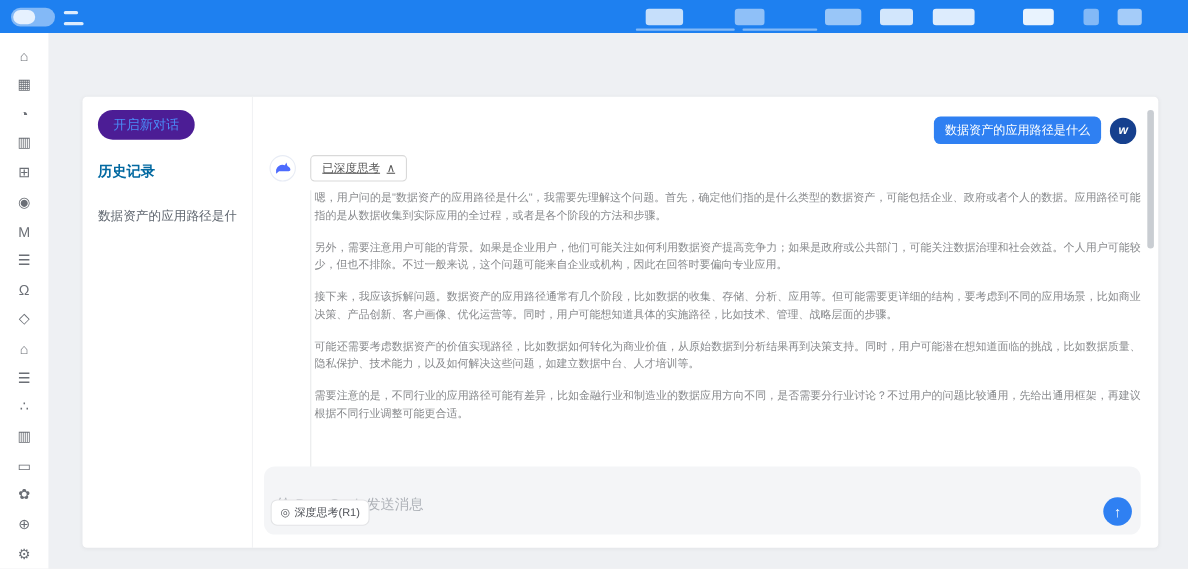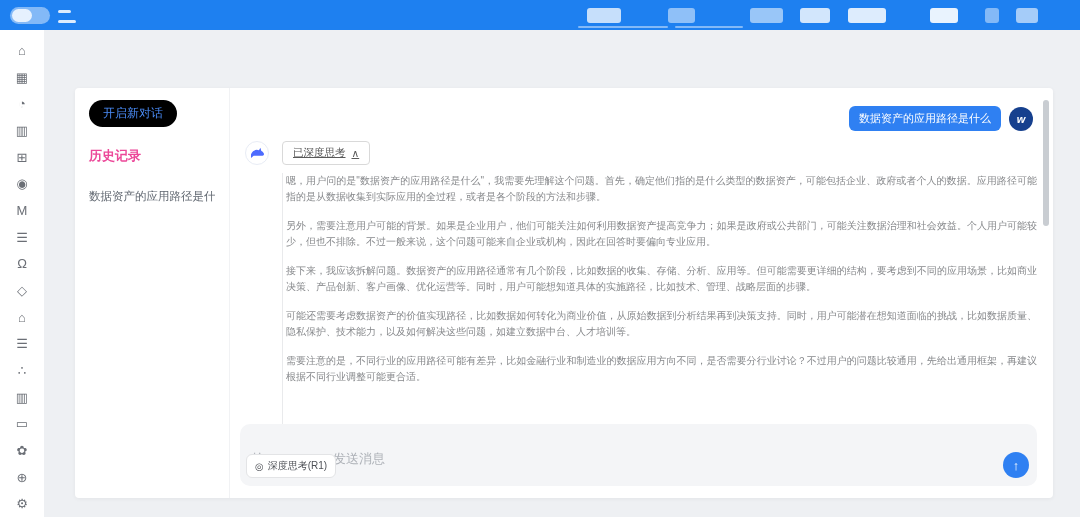--- a/index.html
+++ b/index.html
@@ -22,22 +22,22 @@
 
   
   .tabbar { position:absolute; left:44px; top:30px; width:1036px; height:32px; background:#fff; border-bottom:1px solid #ebedef; display:flex; align-items:stretch; padding-left:26px; }
   .tab { display:flex; align-items:center; margin-right:34px; font-size:12px; color:#3d4043; border-bottom:2px solid transparent; cursor:pointer; }
   .tab.active { color:#2b7ce5; border-bottom-color:#2b7ce5; }
 
   
   .card { position:absolute; left:75px; top:88px; width:978px; height:410px; background:#fff; border-radius:4px; box-shadow:0 1px 4px rgba(0,0,0,.05); }
 
   .left-panel { position:absolute; left:0; top:0; width:155px; height:100%; border-right:1px solid #f1f2f4; padding:12px 14px; }
-  .new-chat-btn { display:inline-block; background:#000000; color:#4a8cf7; font-size:12px; padding:5px 14px; border-radius:14px; cursor:pointer; }
-  .history-title { margin-top:20px; font-size:13px; font-weight:bold; color:#ec4899; }
+  .new-chat-btn { display:inline-block; background:#4c1d95; color:#4a8cf7; font-size:12px; padding:5px 14px; border-radius:14px; cursor:pointer; }
+  .history-title { margin-top:20px; font-size:13px; font-weight:bold; color:#0369a1; }
   .history-item { margin-top:24px; font-size:11.5px; color:#606770; cursor:pointer; white-space:nowrap; overflow:hidden; }
 
   .chat-area { position:absolute; left:155px; right:0; top:0; bottom:0; }
   .user-row { display:flex; justify-content:flex-end; align-items:center; padding:18px 20px 0 0; }
   .user-bubble { background:#2f80f2; color:#fff; font-size:11px; padding:5px 10px; border-radius:6px; }
   .user-avatar { width:24px; height:24px; border-radius:50%; background:#16408e; color:#fff; font-size:11px; font-weight:bold; font-style:italic; display:flex; align-items:center; justify-content:center; margin-left:8px; }
   .asst-row { display:flex; align-items:center; margin:10px 0 0 15px; gap:13px; }
   .asst-avatar { width:24px; height:24px; border-radius:50%; background:#fff; border:1px solid #e8ecf5; display:flex; align-items:center; justify-content:center; }
   .thought-toggle { display:inline-flex; align-items:center; gap:6px; border:1px solid #d9d9d9; border-radius:4px; padding:4px 10px; font-size:10.5px; color:#595959; background:#fff; cursor:pointer;text-decoration:underline; }
   .thought-body { margin:8px 16px 0 52px; border-left:1px solid #e9eaec; padding-left:3px; height:258px; overflow:hidden; }

